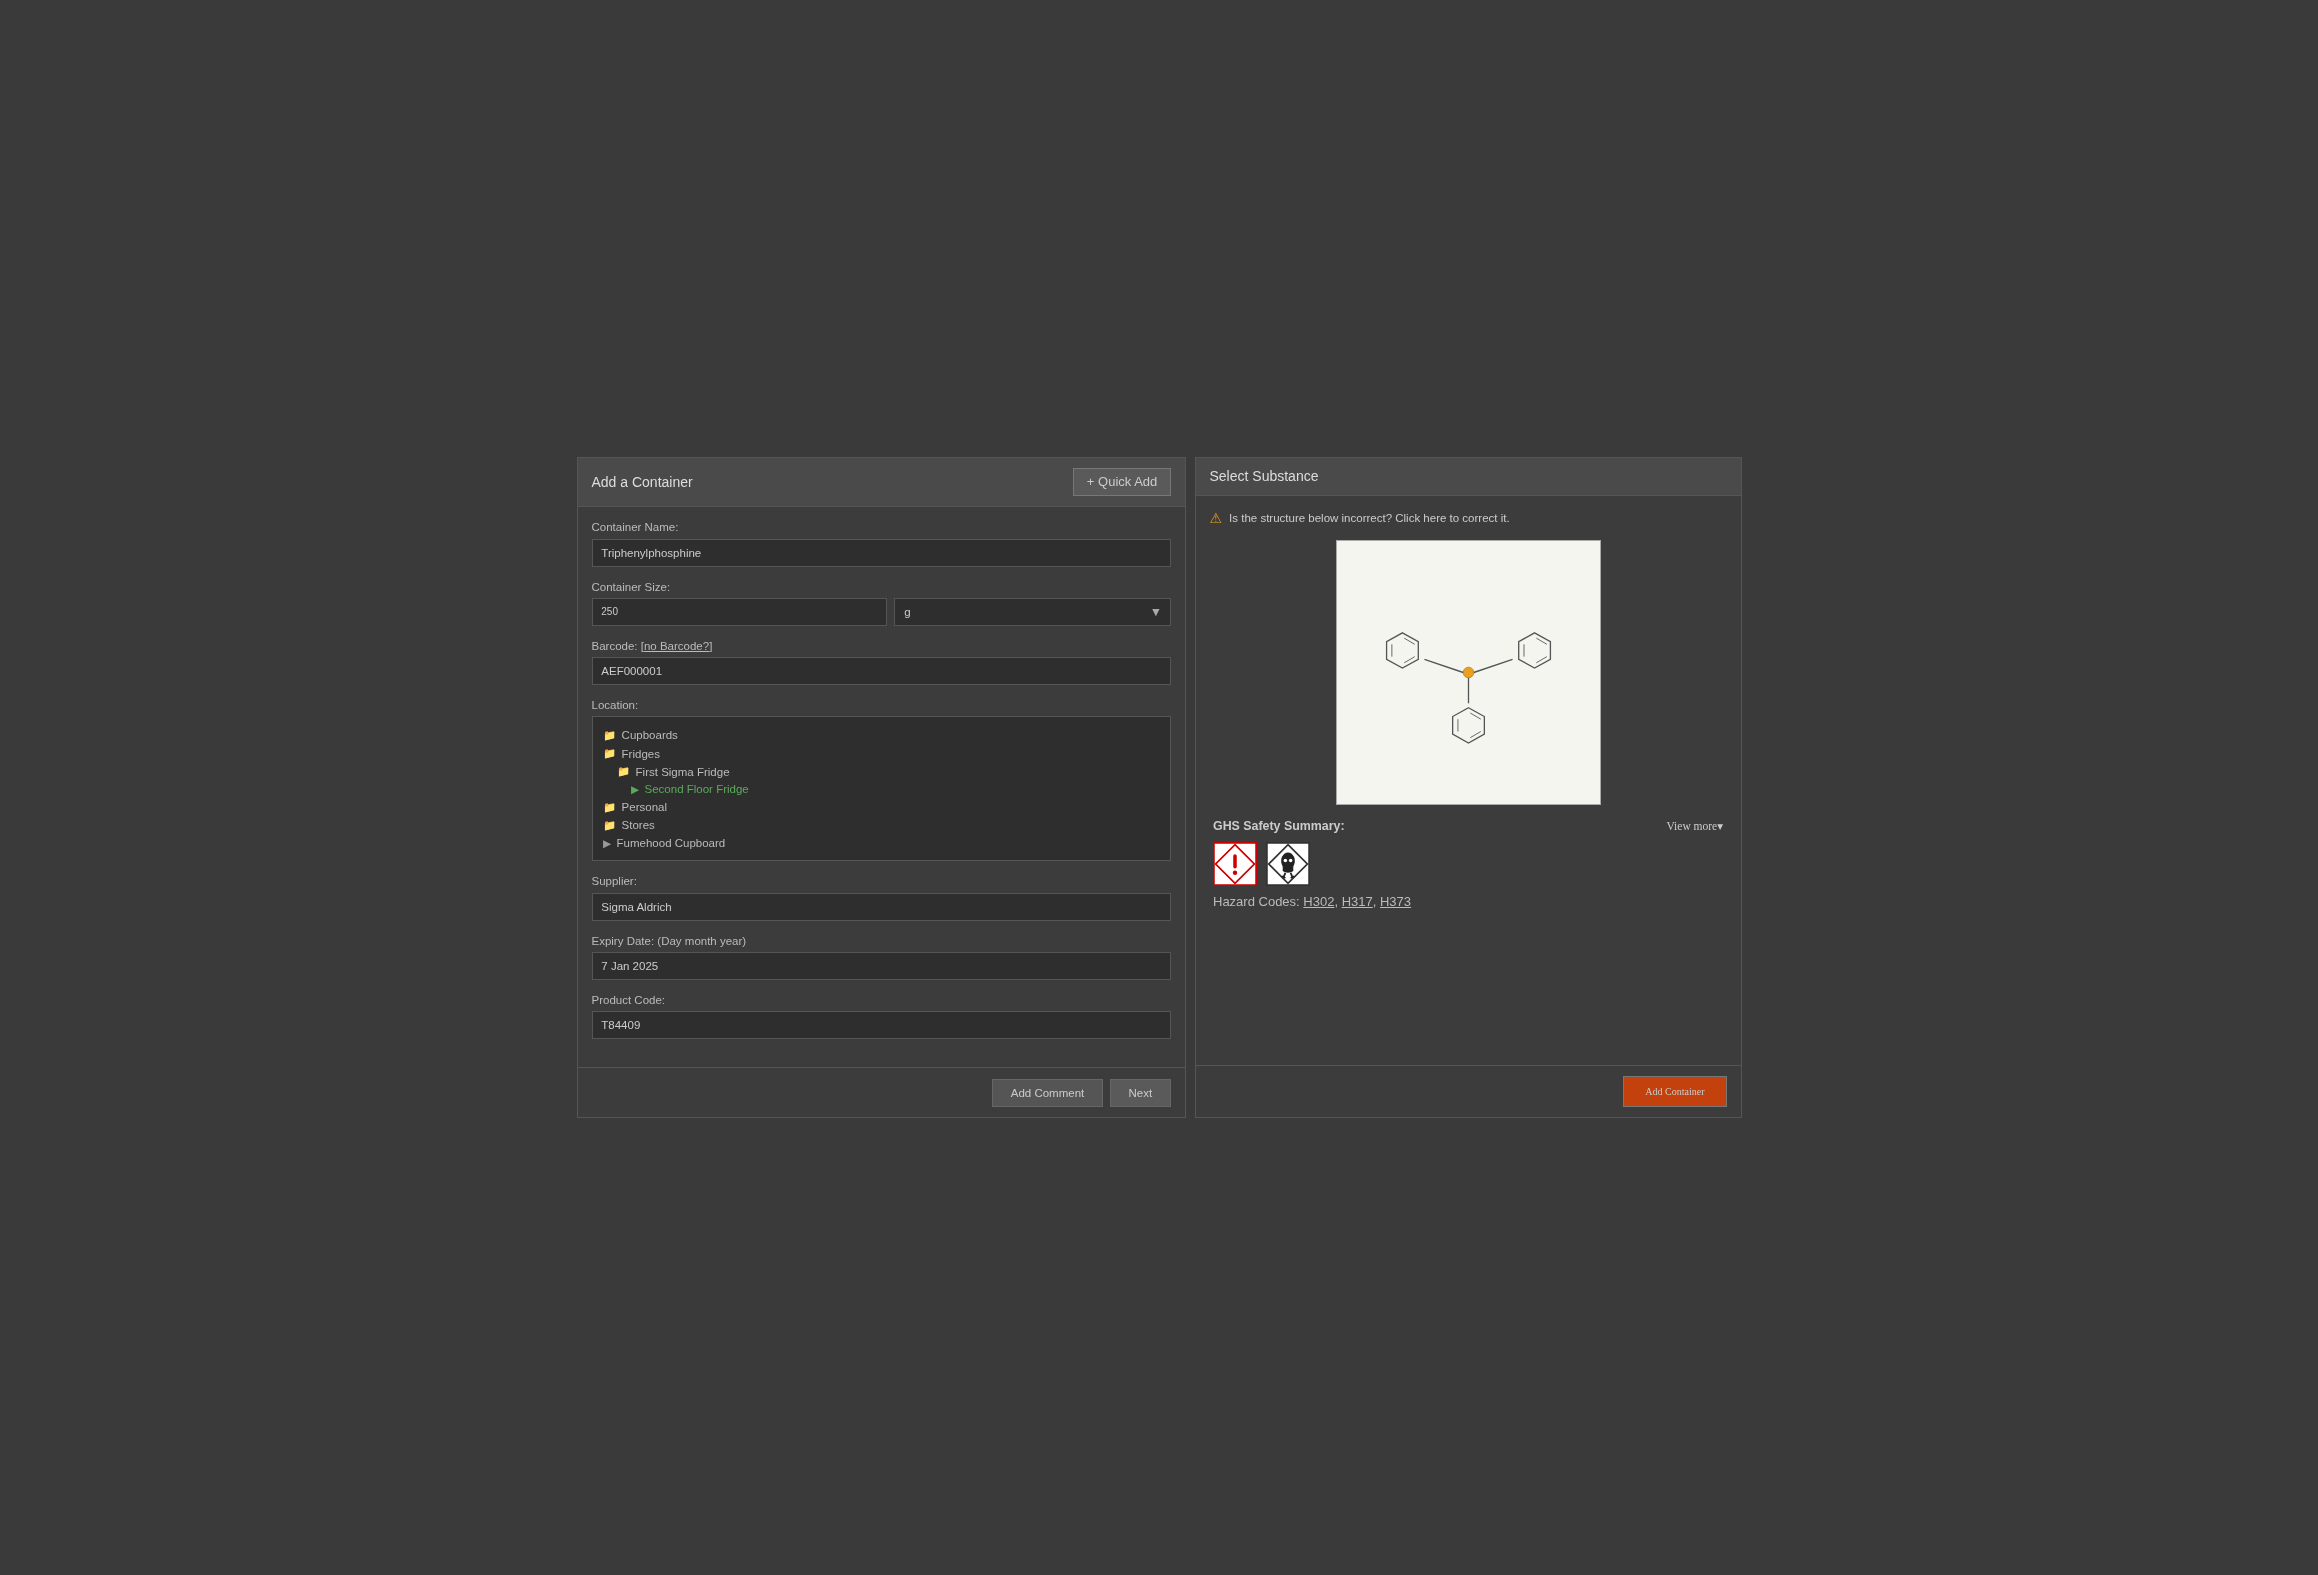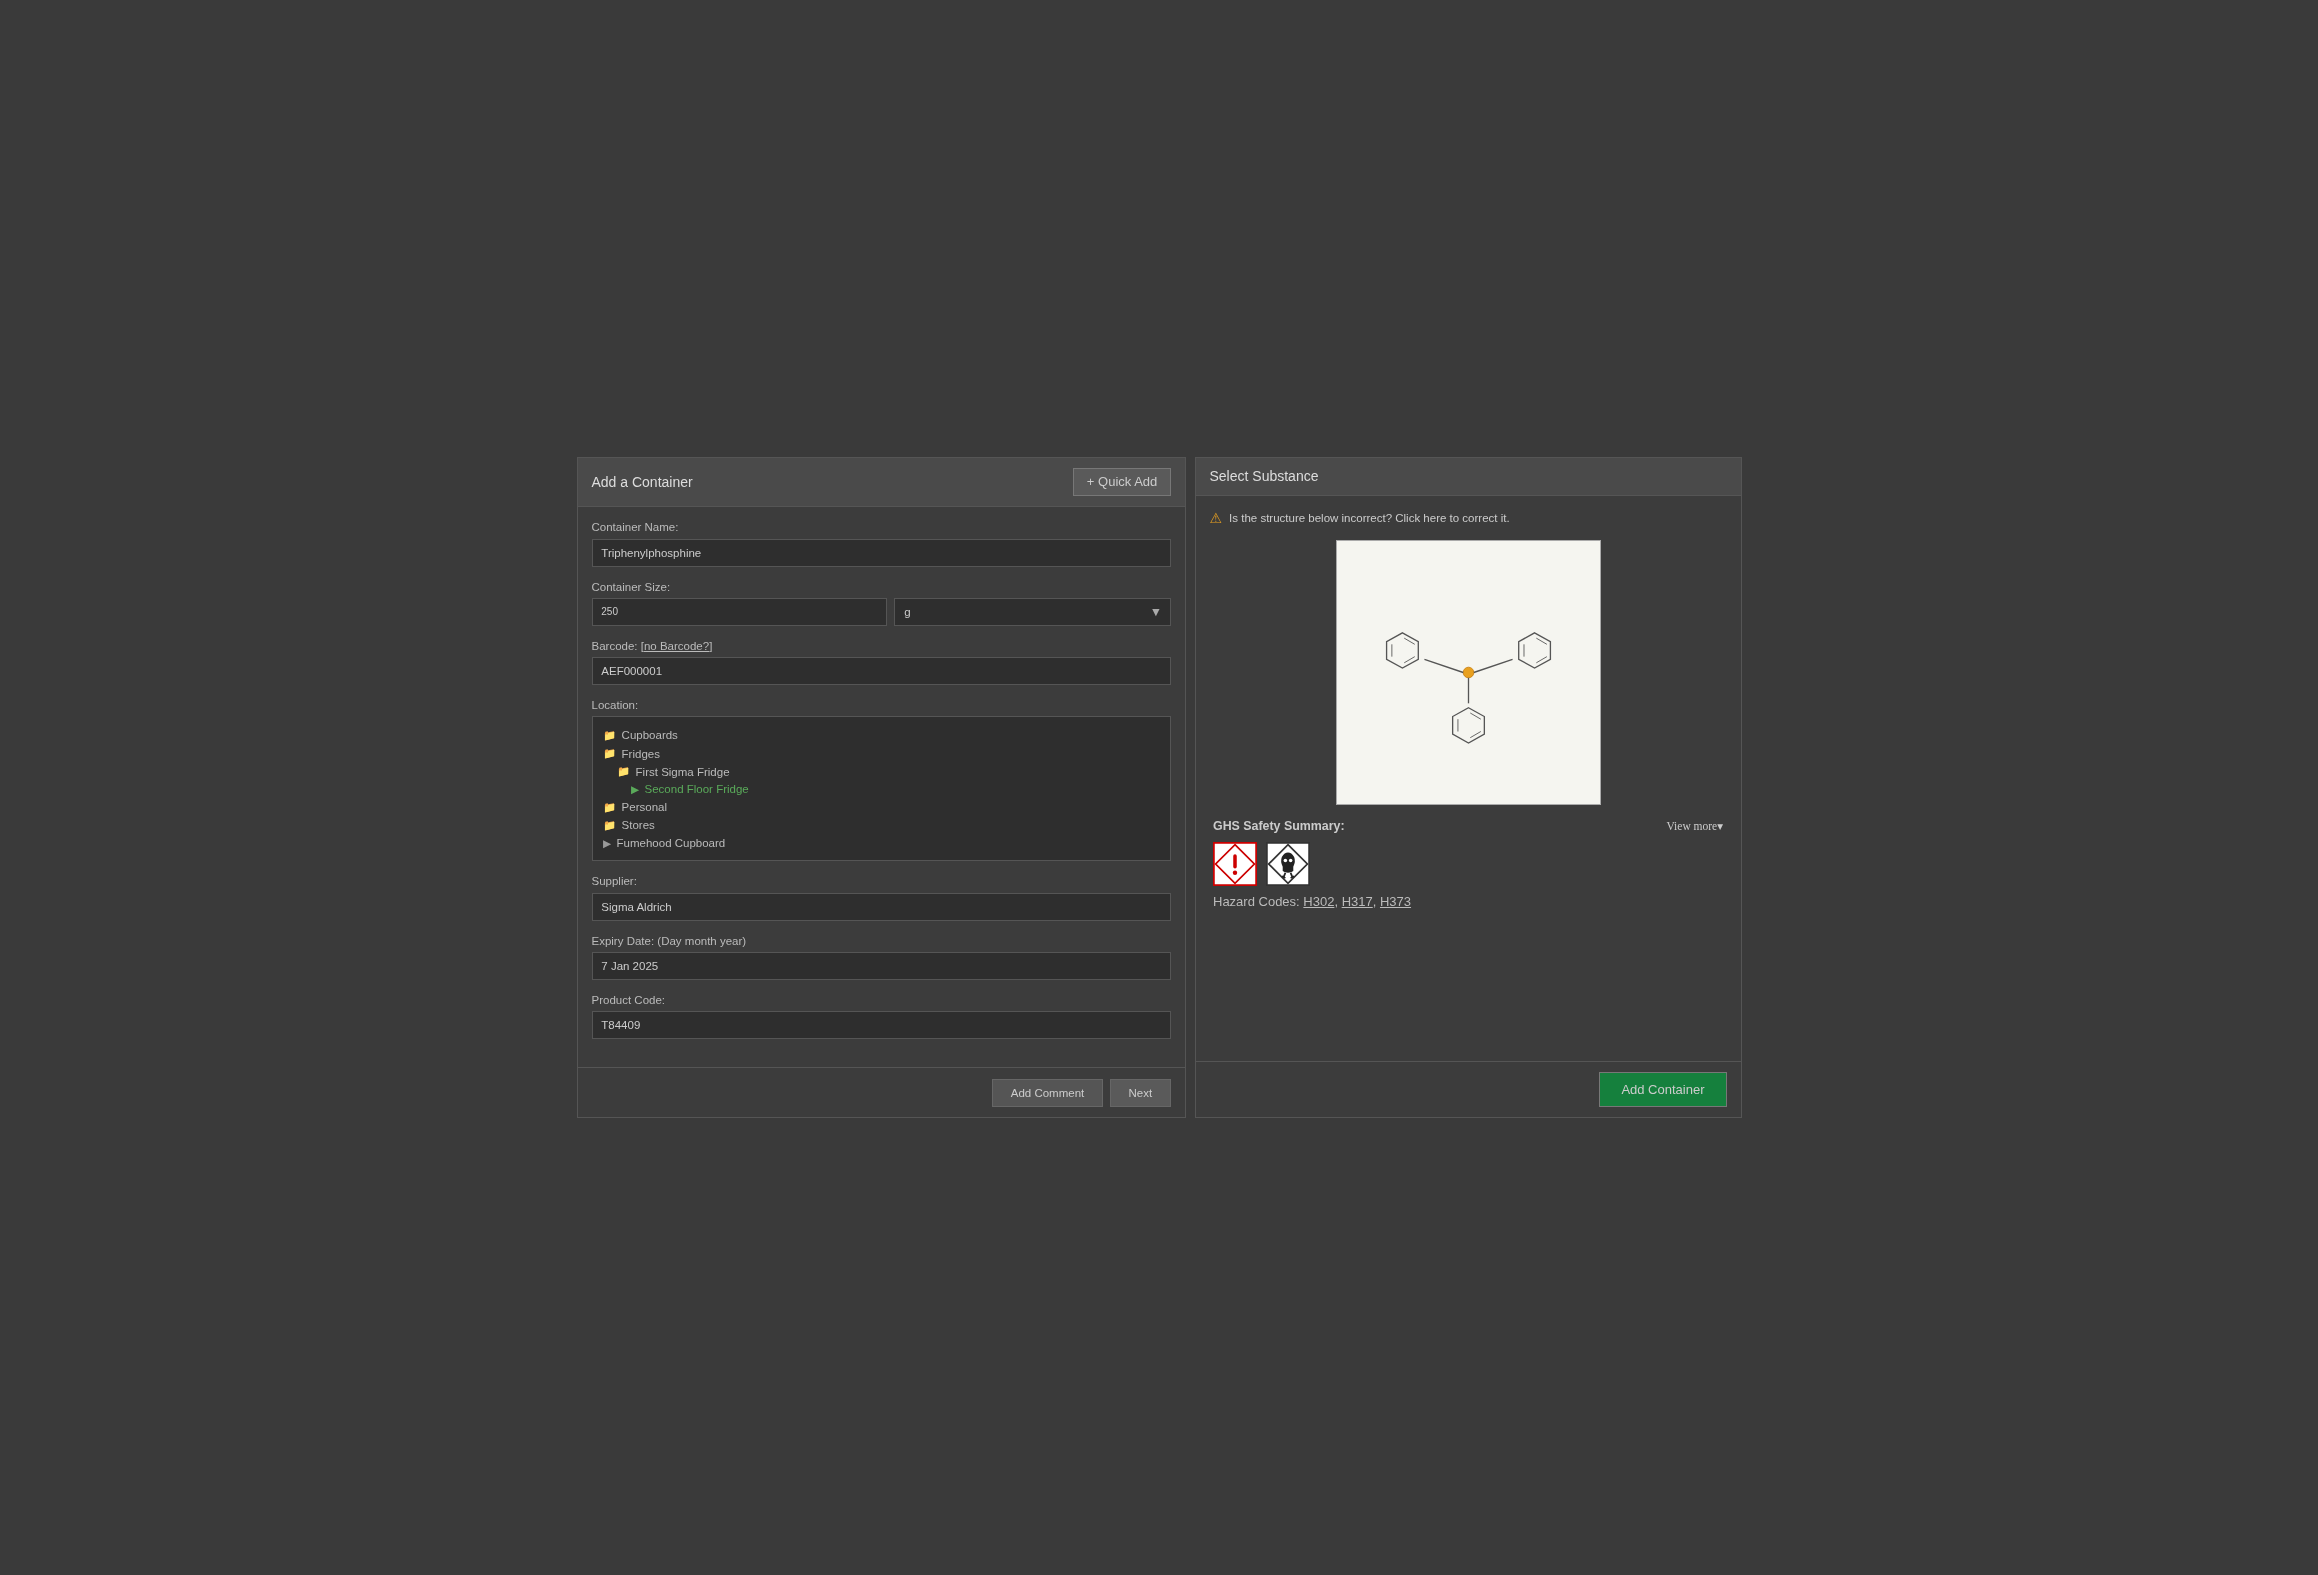--- a/index.html
+++ b/index.html
@@ -250,26 +250,27 @@
       text-decoration: underline;
       cursor: pointer;
     }
     .right-footer {
       padding: 10.6px 14px;
       display: flex;
       justify-content: flex-end;
       border-top: 0.9px solid #555;
     }
     .add-container-btn {
-      background: #15803d;
+      background: #c2410c;
       border: 0.9px solid #777;
       color: #ccc;
       padding: 8.8px 21px;
       cursor: pointer;
-      font-size: 13px;
+      font-size: 10px;
+      font-family: Liberation Serif, serif;
     }
   </style>
 </head>
 <body>
 
 <div class="main-wrapper">
 
   <div class="left-panel">
     <div class="panel-header">
       <span class="panel-title">Add a Container</span>

